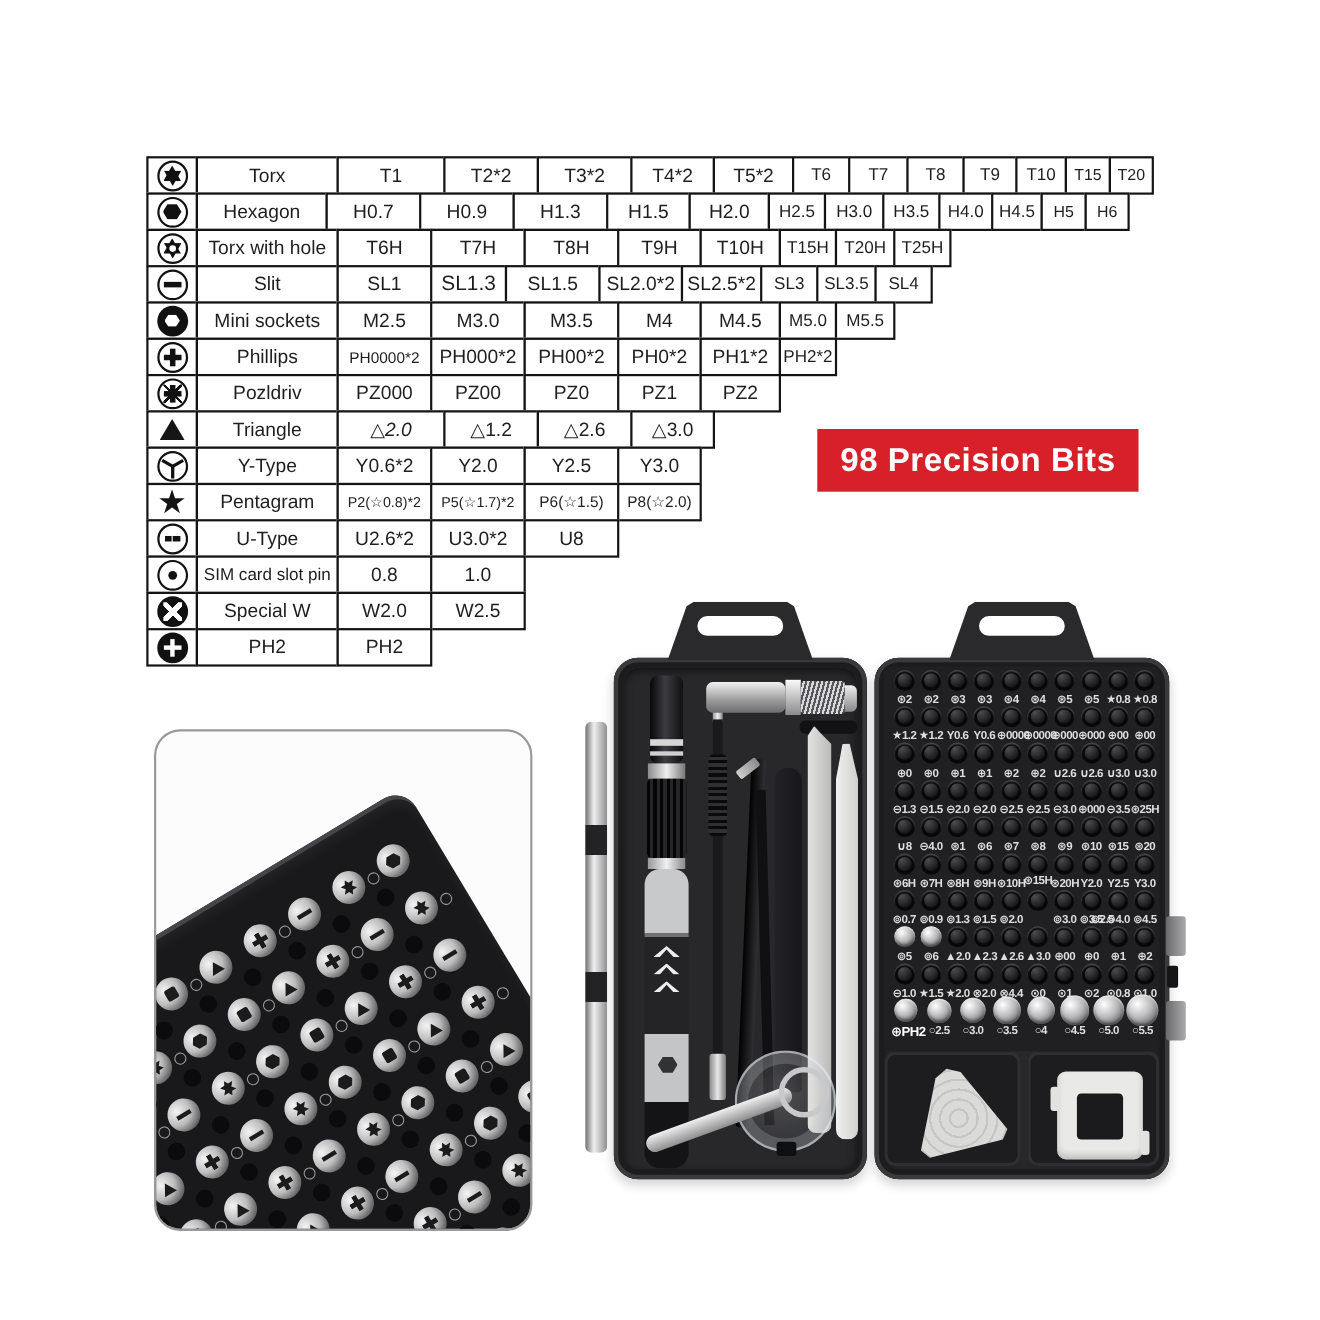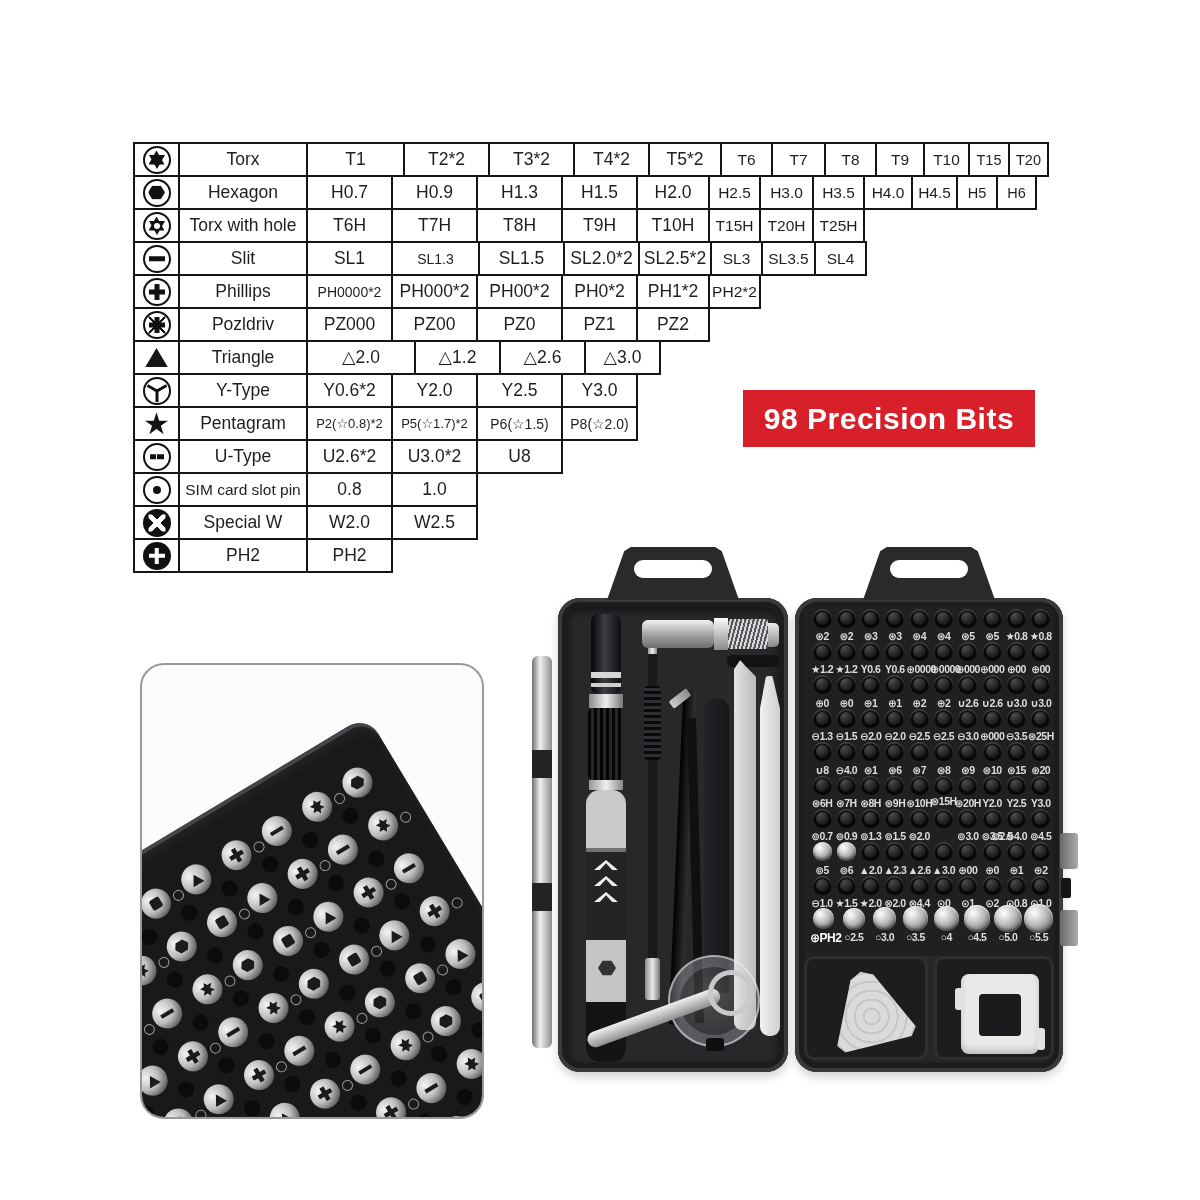--- a/index.html
+++ b/index.html
@@ -176,21 +176,21 @@
         <div class="t-cell" style="width: 47px; font-size: 15.5px;">T10</div>
         <div class="t-cell" style="width: 42px; font-size: 14.5px;">T15</div>
         <div class="t-cell" style="width: 41px; font-size: 14.5px;">T20</div>
       </div>
       <div class="t-row">
         <div class="t-cell" style="width: 47px;">
           <span class="ic ic-hexagon ring">
             <i class="p1"></i>
           </span>
         </div>
-        <div class="t-cell" style="width: 130px; font-size: 17.5px;">Hexagon</div>
+        <div class="t-cell" style="width: 120px; font-size: 17.5px;">Hexagon</div>
         <div class="t-cell" style="width: 87px; font-size: 17.5px;">H0.7</div>
         <div class="t-cell" style="width: 87px; font-size: 17.5px;">H0.9</div>
         <div class="t-cell" style="width: 87px; font-size: 17.5px;">H1.3</div>
         <div class="t-cell" style="width: 77px; font-size: 17.5px;">H1.5</div>
         <div class="t-cell" style="width: 74px; font-size: 17.5px;">H2.0</div>
         <div class="t-cell" style="width: 53px; font-size: 15.5px;">H2.5</div>
         <div class="t-cell" style="width: 55px; font-size: 15.5px;">H3.0</div>
         <div class="t-cell" style="width: 53px; font-size: 15.5px;">H3.5</div>
         <div class="t-cell" style="width: 50px; font-size: 15.5px;">H4.0</div>
         <div class="t-cell" style="width: 47px; font-size: 15.5px;">H4.5</div>
@@ -216,27 +216,42 @@
         <div class="t-cell" style="width: 53px; font-size: 15.5px;">T25H</div>
       </div>
       <div class="t-row">
         <div class="t-cell" style="width: 47px;">
           <span class="ic ic-slit ring">
             <i class="p1"></i>
           </span>
         </div>
         <div class="t-cell" style="width: 130px; font-size: 17.5px;">Slit</div>
         <div class="t-cell" style="width: 87px; font-size: 17.5px;">SL1</div>
-        <div class="t-cell" style="width: 89px; font-size: 14px;">SL1.3</div>
+        <div class="t-cell" style="width: 70px; font-size: 19px;">SL1.3</div>
         <div class="t-cell" style="width: 87px; font-size: 17.5px;">SL1.5</div>
         <div class="t-cell" style="width: 77px; font-size: 17.5px;">SL2.0*2</div>
         <div class="t-cell" style="width: 74px; font-size: 17.5px;">SL2.5*2</div>
         <div class="t-cell" style="width: 53px; font-size: 15.5px;">SL3</div>
         <div class="t-cell" style="width: 55px; font-size: 15.5px;">SL3.5</div>
         <div class="t-cell" style="width: 53px; font-size: 15.5px;">SL4</div>
+      </div>
+      <div class="t-row">
+        <div class="t-cell" style="width: 47px;">
+          <span class="ic ic-minisocket">
+            <i class="p1"></i>
+          </span>
+        </div>
+        <div class="t-cell" style="width: 130px; font-size: 17.5px;">Mini sockets</div>
+        <div class="t-cell" style="width: 87px; font-size: 17.5px;">M2.5</div>
+        <div class="t-cell" style="width: 87px; font-size: 17.5px;">M3.0</div>
+        <div class="t-cell" style="width: 87px; font-size: 17.5px;">M3.5</div>
+        <div class="t-cell" style="width: 77px; font-size: 17.5px;">M4</div>
+        <div class="t-cell" style="width: 74px; font-size: 17.5px;">M4.5</div>
+        <div class="t-cell" style="width: 53px; font-size: 15.5px;">M5.0</div>
+        <div class="t-cell" style="width: 55px; font-size: 15.5px;">M5.5</div>
       </div>
       <div class="t-row">
         <div class="t-cell" style="width: 47px;">
           <span class="ic ic-phillips ring">
             <i class="p1"></i>
             <i class="p2"></i>
           </span>
         </div>
         <div class="t-cell" style="width: 130px; font-size: 17.5px;">Phillips</div>
         <div class="t-cell" style="width: 87px; font-size: 14px;">PH0000*2</div>
@@ -261,21 +276,21 @@
         <div class="t-cell" style="width: 77px; font-size: 17.5px;">PZ1</div>
         <div class="t-cell" style="width: 74px; font-size: 17.5px;">PZ2</div>
       </div>
       <div class="t-row">
         <div class="t-cell" style="width: 47px;">
           <span class="ic ic-triangle">
             <i class="p1"></i>
           </span>
         </div>
         <div class="t-cell" style="width: 130px; font-size: 17.5px;">Triangle</div>
-        <div class="t-cell" style="width: 110px; font-size: 17.5px;">△2.0</div>
+        <div class="t-cell" style="width: 99px; font-size: 17.5px; font-style: italic;">△2.0</div>
         <div class="t-cell" style="width: 87px; font-size: 17.5px;">△1.2</div>
         <div class="t-cell" style="width: 87px; font-size: 17.5px;">△2.6</div>
         <div class="t-cell" style="width: 77px; font-size: 17.5px;">△3.0</div>
       </div>
       <div class="t-row">
         <div class="t-cell" style="width: 47px;">
           <span class="ic ic-ytype ring">
             <i class="b r0"></i>
             <i class="b r1"></i>
             <i class="b r2"></i>

